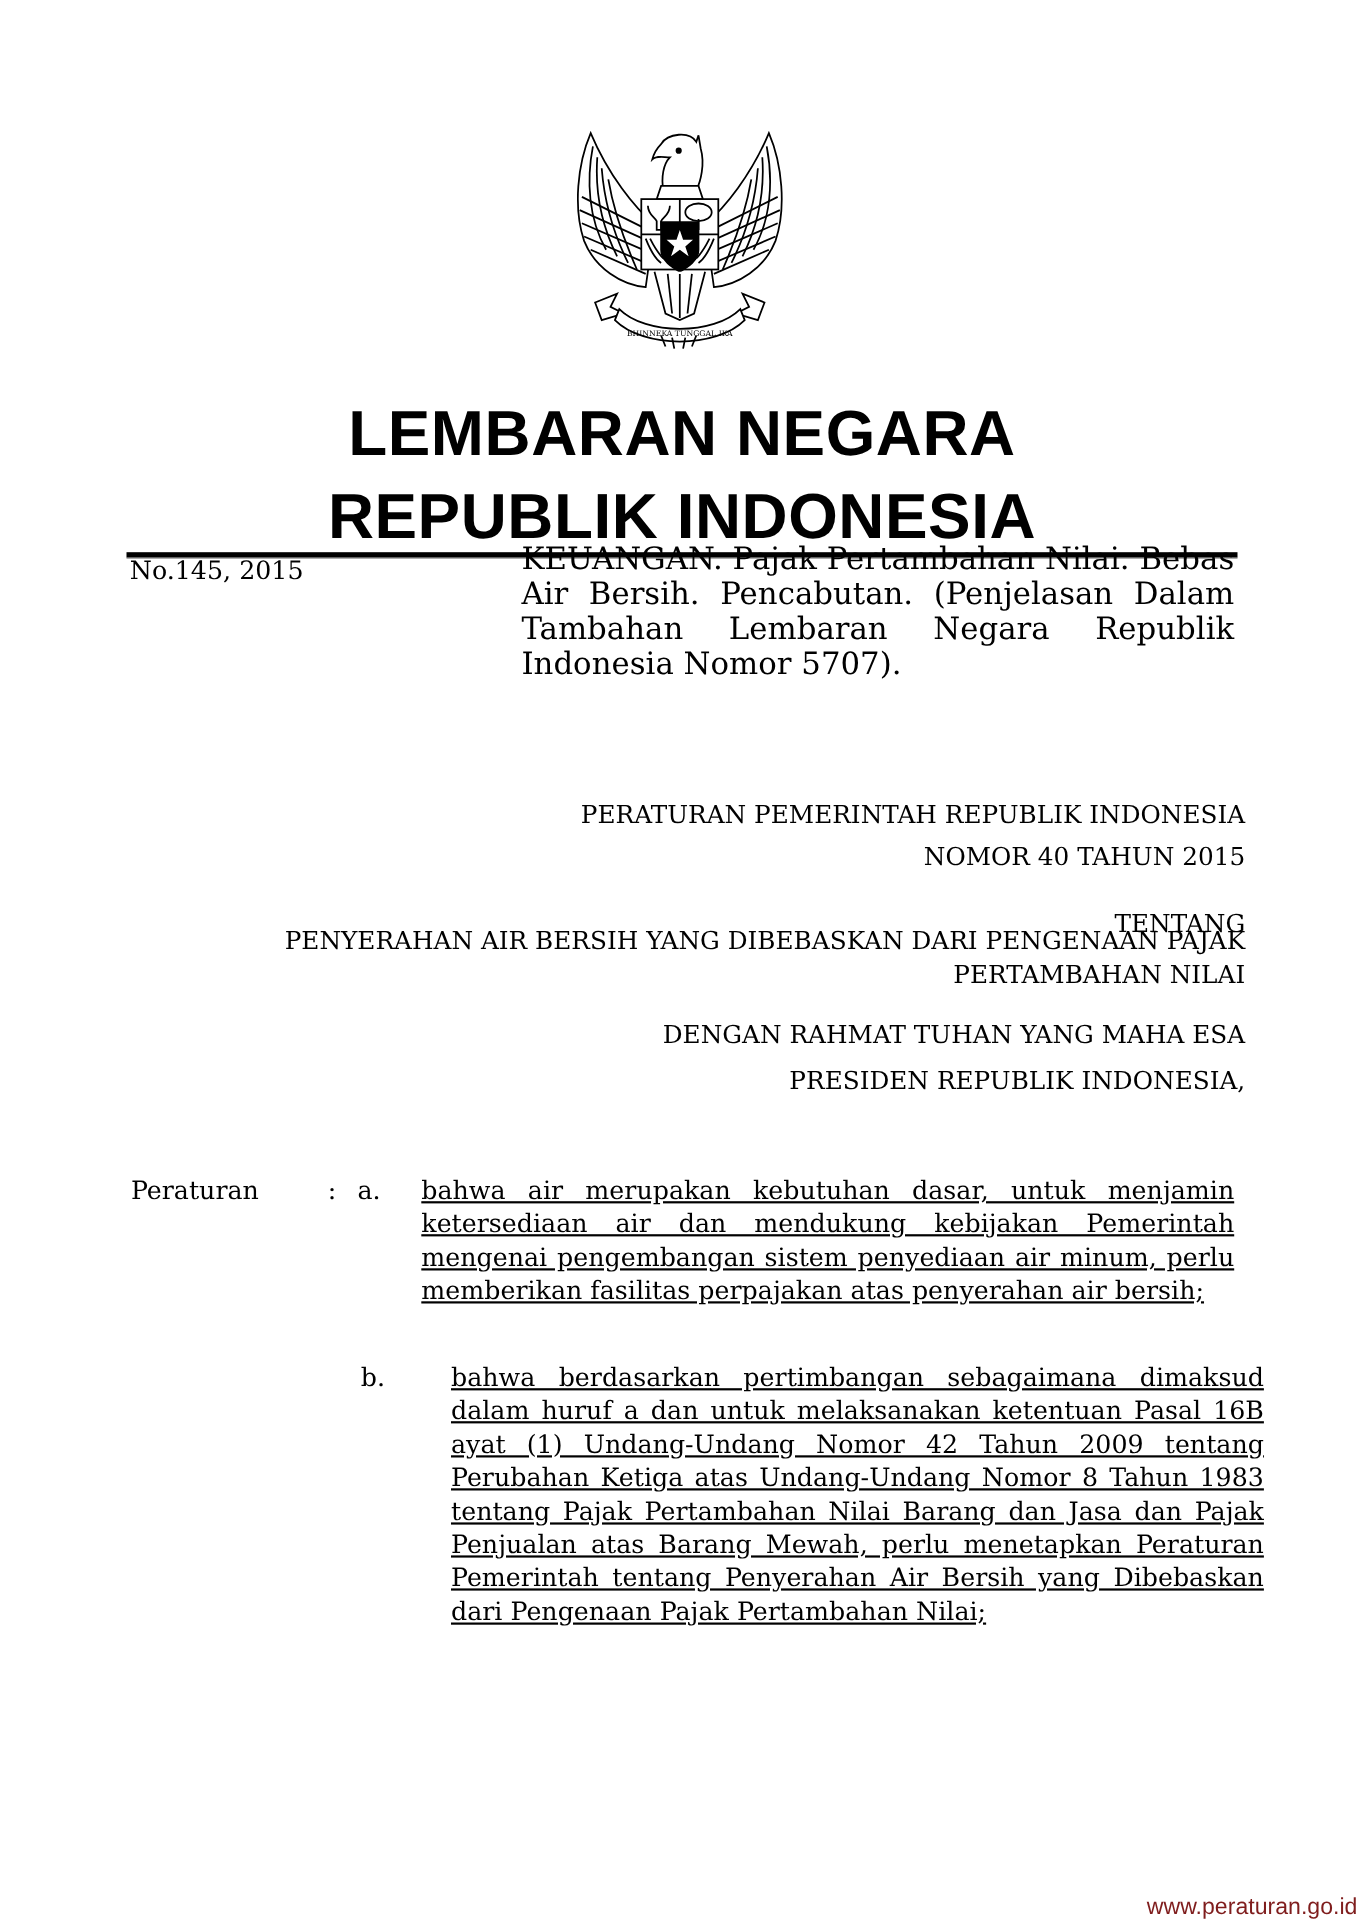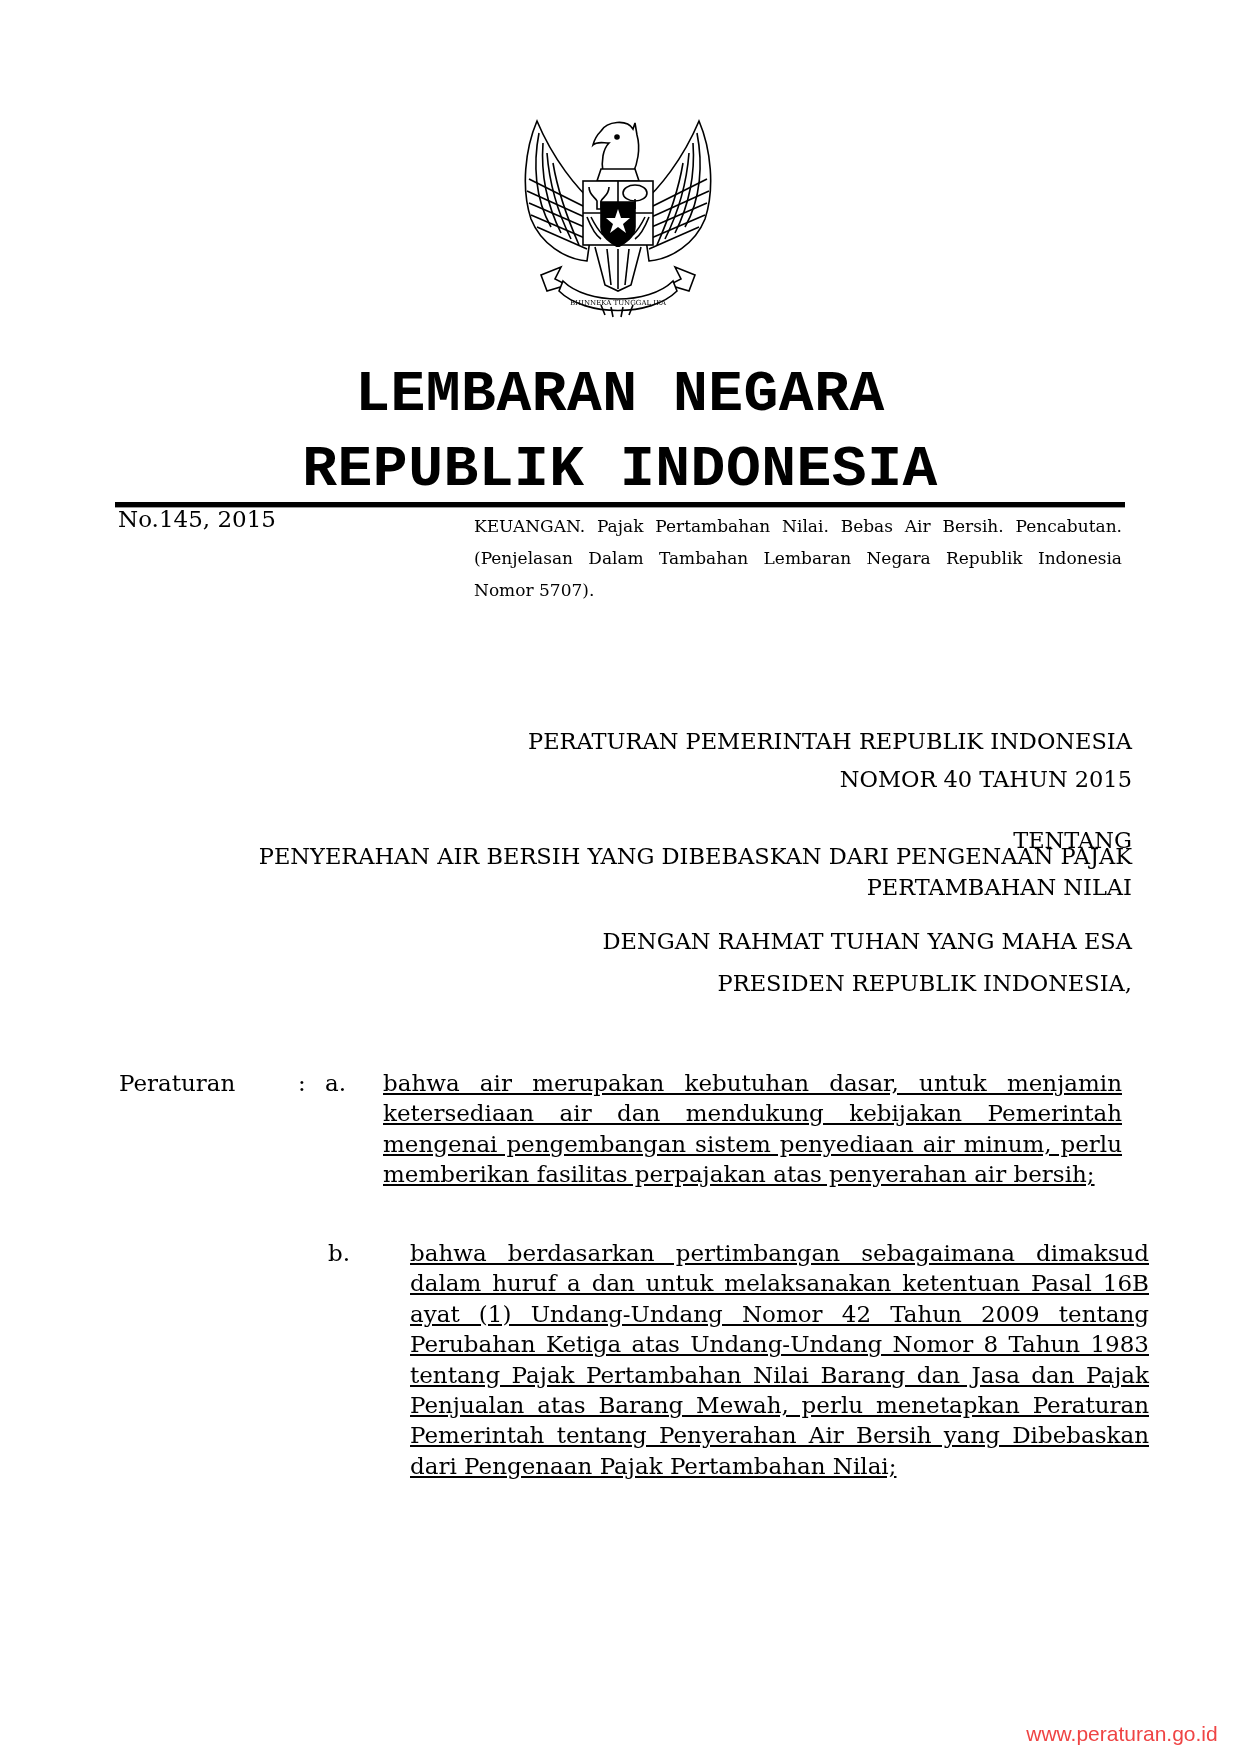--- a/index.html
+++ b/index.html
@@ -1,45 +1,45 @@
 <!DOCTYPE html>
 <html><head>
 <meta charset="utf-8">
 <style>
   html, body { margin: 0; padding: 0; background: #ffffff; }
   body { width: 1240px; height: 1755px; position: relative; overflow: hidden; color: #000; }
   .serif { font-family: "DejaVu Serif", "Liberation Serif", serif; }
   .emblem { position: absolute; left: 517px; top: 109px; width: 202px; height: 210px; }
   .title { position: absolute; left: 0; width: 1240px; text-align: center;
-           font-family: Liberation Mono, monospace; font-weight: bold;
+           font-family: Liberation Sans, sans-serif; font-weight: bold;
            font-size: 58px; line-height: 58px; letter-spacing: 0.5px; }
   .title.l1 { top: 366px; }
   .title.l2 { top: 441px; }
   .rule { position: absolute; left: 115px; width: 1010px; top: 502px; height: 5px; background: #000; }
   .rule-thin { position: absolute; left: 115px; width: 1010px; top: 507px; height: 1px; background: #9a9a9a; }
   .num { position: absolute; left: 118px; top: 503px; font-size: 23px; line-height: 32px; }
-  .summary { position: absolute; left: 474px; top: 510px; width: 648px; font-size: 17px; line-height: 32px;
+  .summary { position: absolute; left: 474px; top: 492px; width: 648px; font-size: 28px; line-height: 32px;
              text-align: justify; }
   .heading { position: absolute; left: 110px; width: 1022px; text-align: right; font-size: 22.5px; line-height: 30px; }
   .h-peraturan { top: 726px; }
   .h-nomor { top: 764px; }
   .h-tentang { top: 801px; margin-top: 24px; }
   .h-judul { top: 841px; line-height: 31px; }
   .h-rahmat { top: 926px; }
   .h-presiden { top: 968px; }
   .menimbang-label { position: absolute; left: 119px; top: 1068px; font-size: 23px; line-height: 30px; }
   .colon { position: absolute; left: 298px; top: 1068px; font-size: 23px; line-height: 30px; }
   .marker { position: absolute; font-size: 23px; line-height: 30px; }
   .marker.a { left: 325px; top: 1068px; }
   .marker.b { left: 328px; top: 1238px; }
   .item-text { position: absolute; left: 383px; width: 739px; font-size: 23px; line-height: 30.4px; text-align: justify; text-decoration: underline; }
   .item-a { top: 1068px; }
   .item-b { top: 1238px; margin-left: 27px; }
-  .watermark { position: absolute; left: 1010px; top: 1722px; width: 224px; text-align: center;
-               font-family: "Liberation Sans", "DejaVu Sans", sans-serif; font-size: 21px; color: #ef4444; }
+  .watermark { position: absolute; left: 1010px; top: 1722px; width: 224px; text-align: right;
+               font-family: "Liberation Sans", "DejaVu Sans", sans-serif; font-size: 21px; color: #7f1d1d; }
 </style>
 </head>
 <body>
 
 <div class="emblem">
   <svg width="202" height="210" viewBox="0 0 202 210" xmlns="http://www.w3.org/2000/svg" fill="none" stroke="#000" stroke-width="1.6">
 
     <path d="M20 12 C 8 40, 4 80, 14 110 C 24 135, 48 150, 70 152 L 78 95 C 60 80, 36 50, 20 12 Z" fill="#fff"></path>
     <path d="M22 24 C 16 55, 18 90, 34 118"></path>
     <path d="M26 34 C 24 62, 28 92, 44 124"></path>

